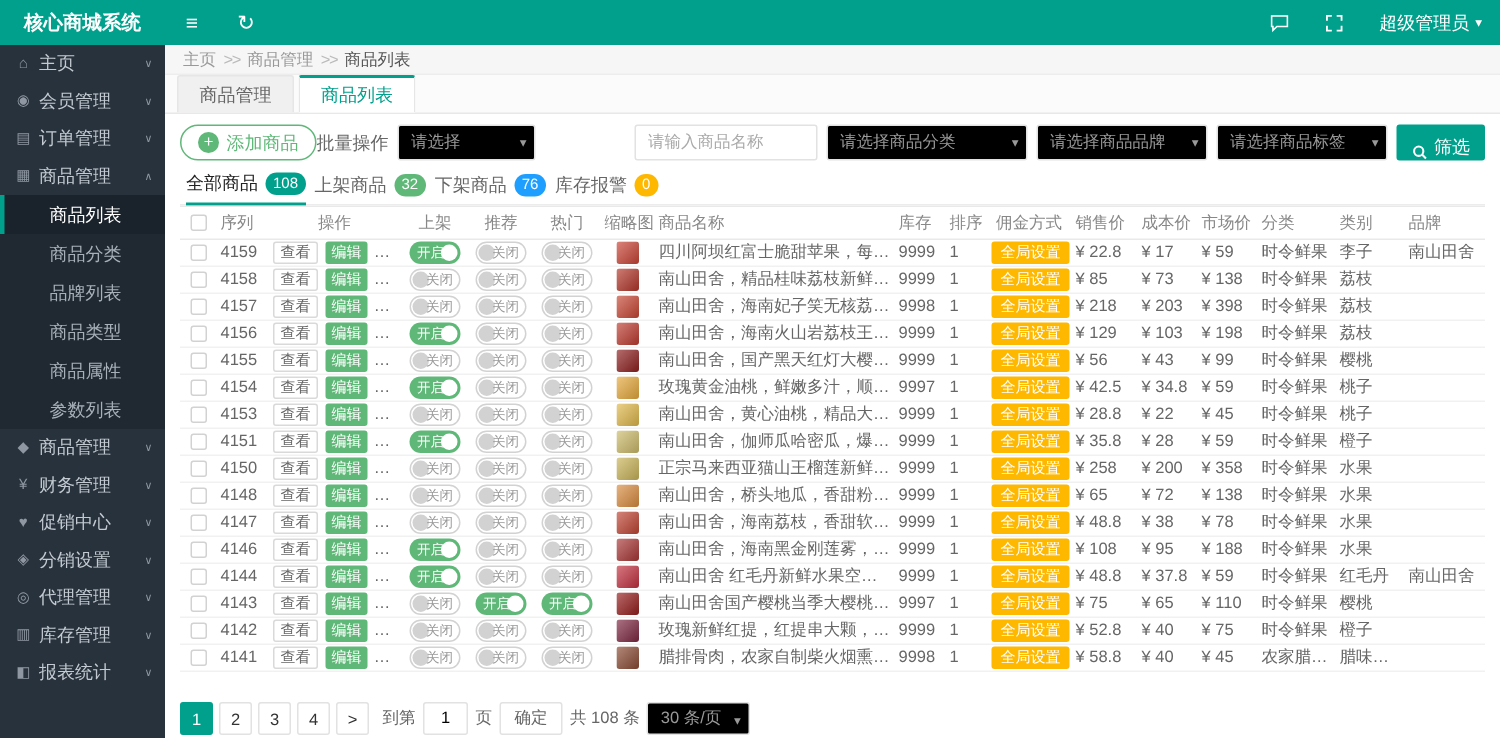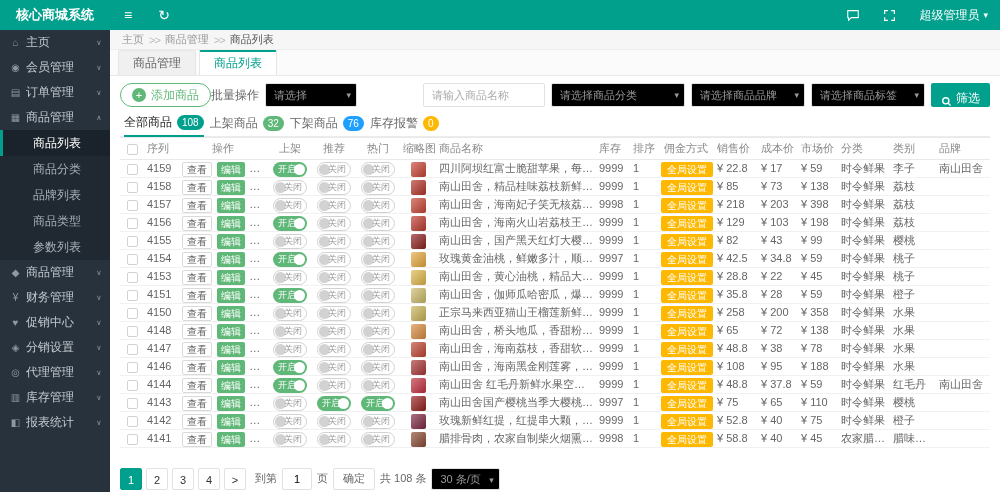--- a/index.html
+++ b/index.html
@@ -118,20 +118,21 @@
         </div>
         <div class="nav-item">
           <span class="nav-icon">▦</span>
           <span class="nav-label">商品管理</span>
           <span class="nav-caret">∧</span>
         </div>
         <div class="sub-item active">商品列表</div>
         <div class="sub-item">商品分类</div>
         <div class="sub-item">品牌列表</div>
         <div class="sub-item">商品类型</div>
+        <div class="sub-item">商品属性</div>
         <div class="sub-item">参数列表</div>
         <div class="nav-item">
           <span class="nav-icon">◆</span>
           <span class="nav-label">商品管理</span>
           <span class="nav-caret">∨</span>
         </div>
         <div class="nav-item">
           <span class="nav-icon">¥</span>
           <span class="nav-label">财务管理</span>
           <span class="nav-caret">∨</span>
@@ -404,21 +405,21 @@
       <button class="btn btn-del">删除</button>
     </td>
     <td><span class="switch off"><span class="knob"></span><span class="sw-label">关闭</span></span></td>
     <td><span class="switch off"><span class="knob"></span><span class="sw-label">关闭</span></span></td>
     <td><span class="switch off"><span class="knob"></span><span class="sw-label">关闭</span></span></td>
     <td><span class="thumb" style="background-color: rgb(142, 31, 31);"></span></td>
     <td>南山田舍，国产黑天红灯大樱桃新鲜水果车厘子特大樱…</td>
     <td>9999</td>
     <td>1</td>
     <td><button class="btn-comm">全局设置</button></td>
-    <td>¥ 82</td>
+    <td>¥ 56</td>
     <td>¥ 43</td>
     <td>¥ 99</td>
     <td>时令鲜果</td>
     <td>樱桃</td>
     <td></td>
   </tr>
 
   <tr>
     <td><span class="cb"></span></td>
     <td>4154</td>

